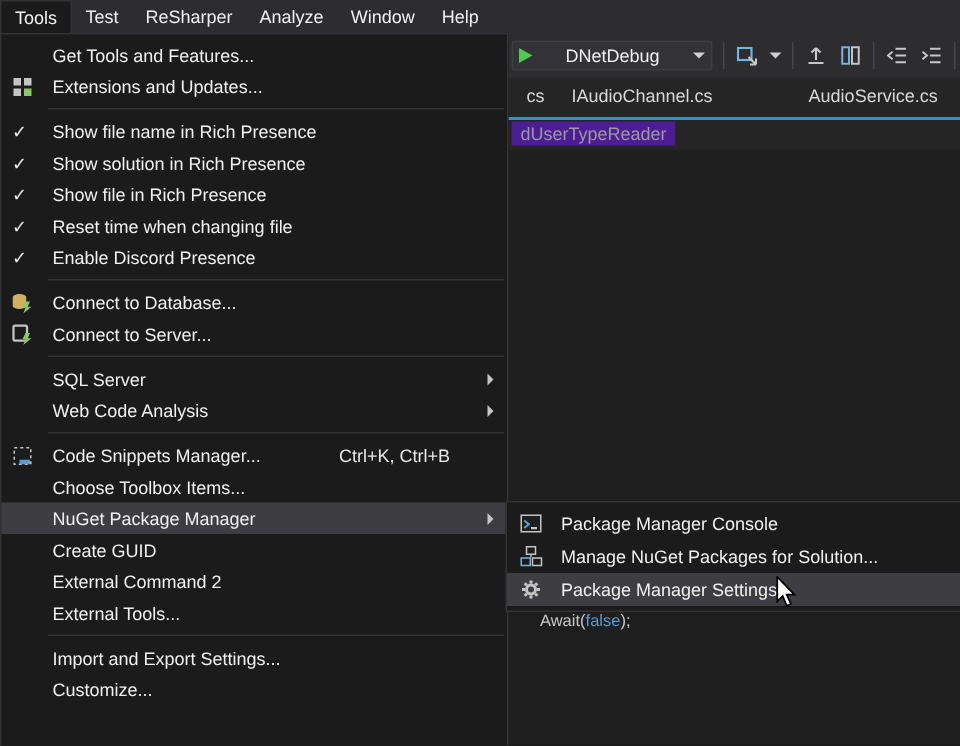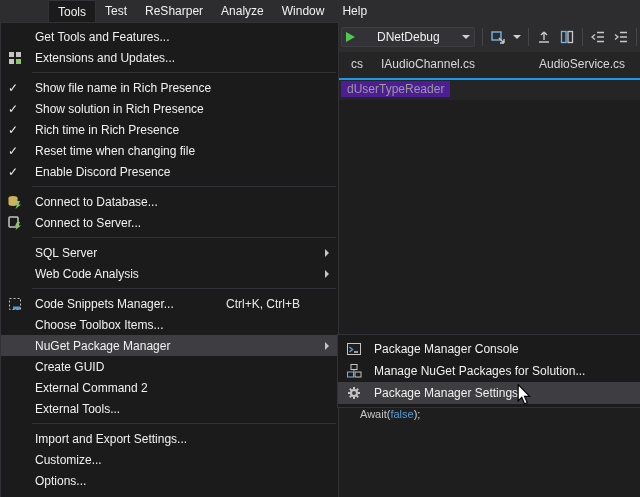--- a/index.html
+++ b/index.html
@@ -8,21 +8,21 @@
     background:#1e1e1e;
     font-family:"Liberation Sans",sans-serif;
     -webkit-font-smoothing:antialiased;
     color:#f1f1f1;
   }
   .menubar{
     position:absolute;top:0;left:0;width:640px;height:22px;
     background:#2d2d30;display:flex;align-items:stretch;font-size:12px;z-index:5;
   }
   .mb-item{display:flex;align-items:center;padding:0 9px;color:#f1f1f1;cursor:default;}
-  .mb-item.open{background:#1b1b1c;border:1px solid #333337;border-bottom:none;margin-left:48px;}
+  .mb-item.open{background:#1b1b1c;border:1px solid #333337;border-bottom:none;}
   
   .toolbar{
     position:absolute;top:22px;left:0;width:640px;height:30px;background:#2d2d30;z-index:1;
     display:flex;align-items:center;
   }
   .toolbar-inner{position:absolute;left:341px;top:0;height:30px;display:flex;align-items:center;gap:7px;}
   .debug-target{display:flex;align-items:center;gap:22px;padding:2px 4px;border:1px solid #3e3e42;border-radius:2px;background:#333337;}
   .play-tri{width:0;height:0;border-left:9px solid #4ec94e;border-top:5px solid transparent;border-bottom:5px solid transparent;}
   .caret-down{width:0;height:0;border-top:4px solid #d0d0d0;border-left:4px solid transparent;border-right:4px solid transparent;}
   .tb-sep{width:1px;height:18px;background:#46464a;}
@@ -175,21 +175,21 @@
   <div class="mi">
     <span class="check">✓</span>
     <span>Show file name in Rich Presence</span>
   </div>
   <div class="mi">
     <span class="check">✓</span>
     <span>Show solution in Rich Presence</span>
   </div>
   <div class="mi">
     <span class="check">✓</span>
-    <span>Rich time in Rich Presence</span>
+    <span>Show file in Rich Presence</span>
   </div>
   <div class="mi">
     <span class="check">✓</span>
     <span>Reset time when changing file</span>
   </div>
   <div class="mi">
     <span class="check">✓</span>
     <span>Enable Discord Presence</span>
   </div>
 
@@ -257,23 +257,20 @@
     <span>External Tools...</span>
   </div>
 
   <div class="msep"></div>
 
   <div class="mi">
     <span>Import and Export Settings...</span>
   </div>
   <div class="mi">
     <span>Customize...</span>
-  </div>
-  <div class="mi">
-    <span>Options...</span>
   </div>
 </div>
 
 <div class="submenu">
   <div class="smi">
     <span class="ico"><svg width="16" height="16" viewBox="0 0 16 16">
           <rect x="1.5" y="2.5" width="13" height="11" fill="#1e1e1e" stroke="#c5c5c5"></rect>
           <path d="M3.5 6 l3 2.5 -3 2.5" fill="none" stroke="#569cd6" stroke-width="1.5"></path>
           <line x1="8" y1="11" x2="12" y2="11" stroke="#c5c5c5" stroke-width="1.5"></line>
         </svg></span>

